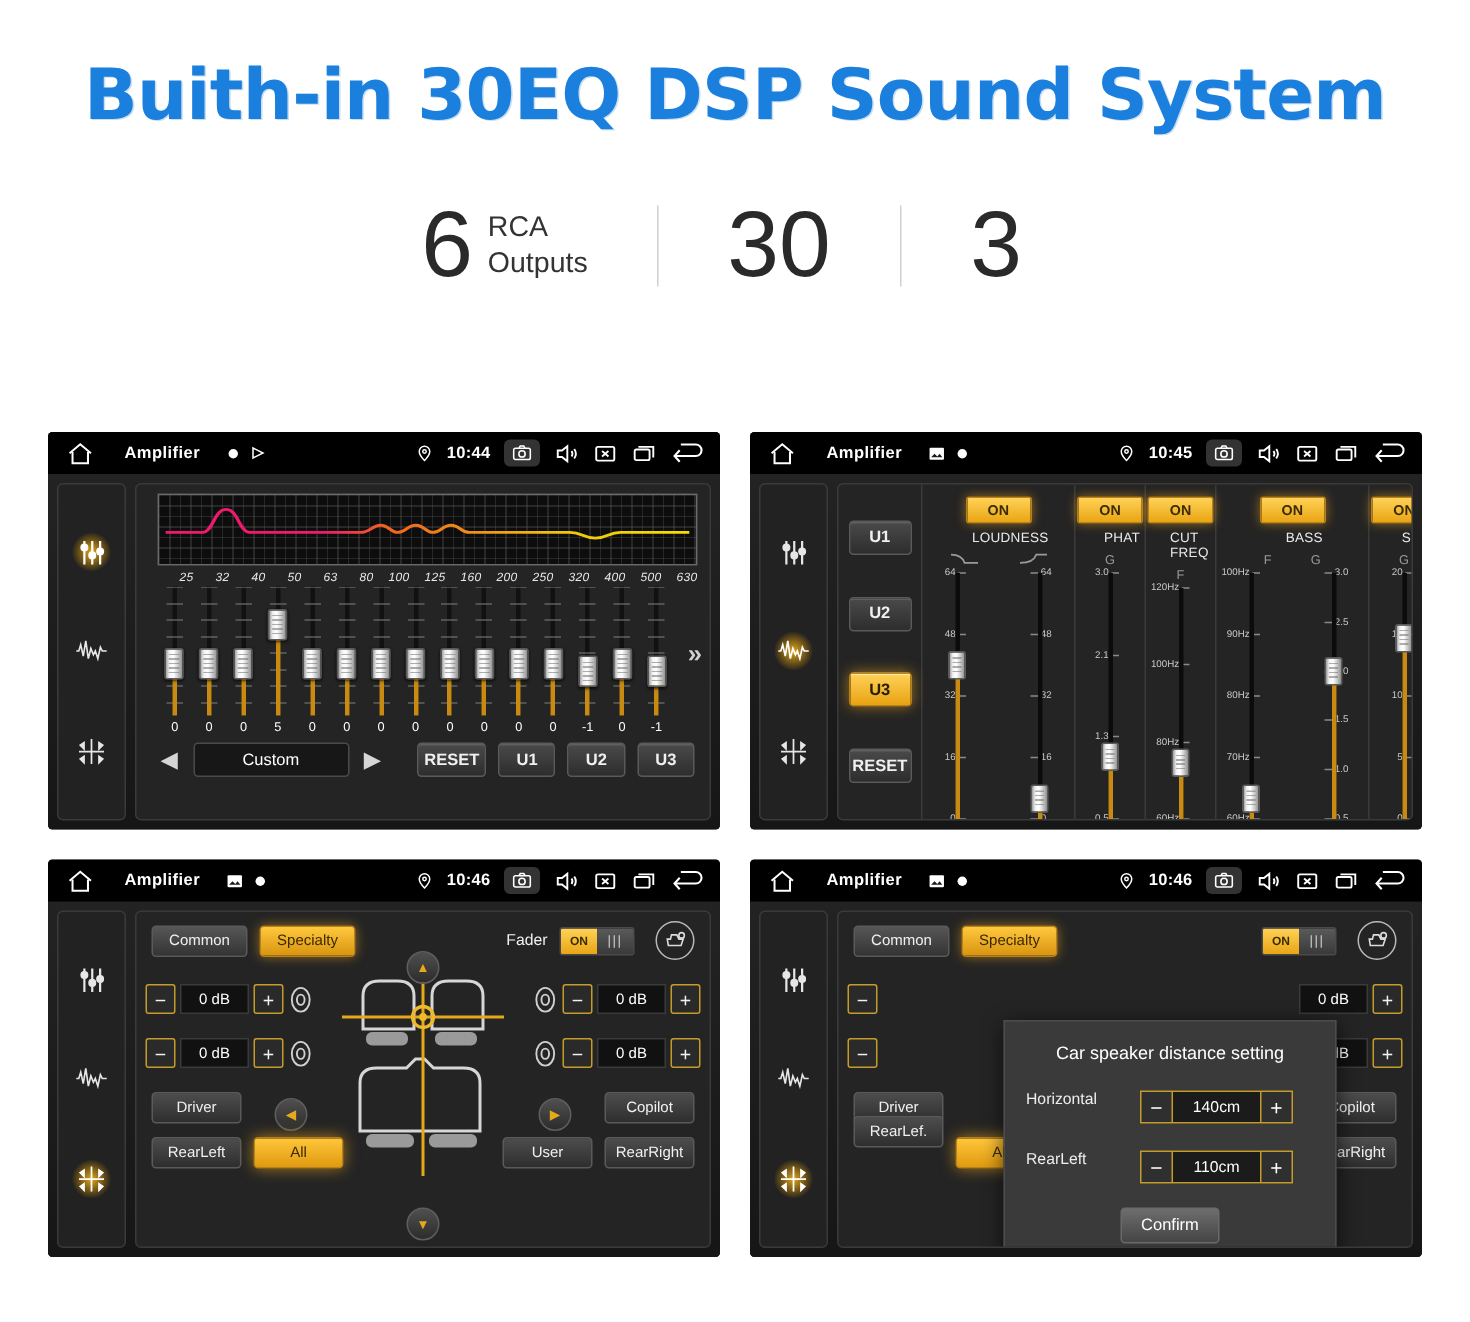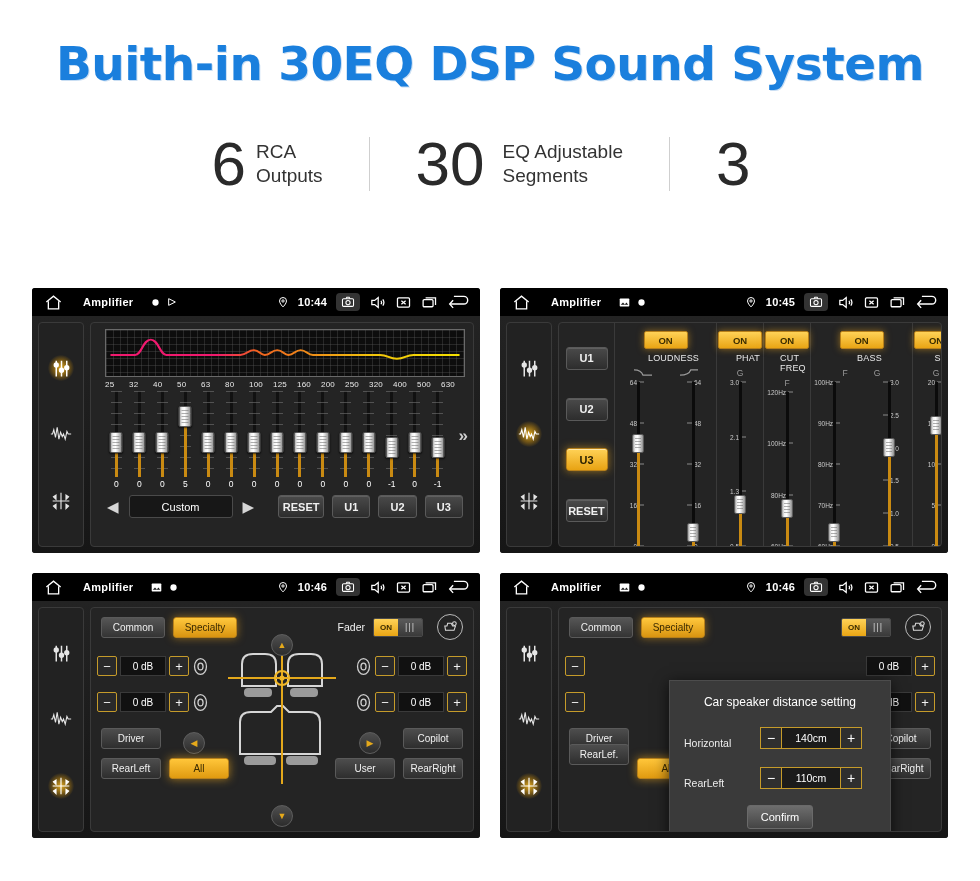--- a/index.html
+++ b/index.html
@@ -132,21 +132,21 @@
       repeating-linear-gradient(to bottom, rgba(90,90,90,.35) 0 1px, transparent 1px 7px),
       #0d0d0d;
     border:1px solid #6a6a6a;
     position:relative;
   }
   .eq-graph svg { position:absolute; left:0; top:0; width:100%; height:100%; }
   .eq-freqs {
     display:flex; margin: 3px 8px 0 14px;
     font-size:8px; color:#e8e8e8; letter-spacing:.2px;
   }
-  .eq-freqs span { flex:1; text-align:left; }
+  .eq-freqs span { flex:1; text-align:right;font-style:italic; }
   .eq-sliders { display:flex; margin: 2px 24px 0 14px; height:86px; position:relative; }
   .eq-col { flex:1; position:relative; display:flex; justify-content:center; }
   .eq-track {
     width:3px; height:86px; position:relative;
     background: linear-gradient(#111,#111);
   }
   .eq-track::before{
     content:""; position:absolute; left:-4px; top:0; width:11px; height:100%;
     background: repeating-linear-gradient(to bottom, rgba(120,120,120,.55) 0 1px, transparent 1px 11px);
   }
@@ -321,21 +321,21 @@
   .car-svg { position:absolute; left:50%; top:4px; transform:translateX(-50%); }
 
   
   .dialog {
     position:absolute; left:110px; top:40px; width:222px; height:170px;
     background:#3a3a3a; border:1px solid #4c4c4c;
     z-index:30; box-shadow:0 3px 14px rgba(0,0,0,.7);
     display:flex; flex-direction:column; align-items:center; padding-top:14px;
   }
   .dlg-title { font-size:12px; color:#fff; }
-  .dlg-row { display:flex; align-items:flex-end; gap:14px; margin-top:18px; width:192px; }
+  .dlg-row { display:flex; align-items:flex-start; gap:14px; margin-top:18px; width:192px; }
   .dlg-lbl { font-size:10.5px; color:#ededed; width:62px; }
   .dlg-stepper { display:flex; align-items:center; }
   .dlg-pm {
     width:22px; height:22px; border:1.5px solid #c59b2a; background:#2f2f2f;
     color:#fff; font-size:14px; display:flex; align-items:center; justify-content:center;
   }
   .dlg-val {
     width:58px; height:22px; background:#1b1b1b; border-top:1.5px solid #c59b2a;
     border-bottom:1.5px solid #c59b2a; color:#fff; font-size:10.5px;
     display:flex; align-items:center; justify-content:center;
@@ -355,24 +355,20 @@
   <div class="stat">
     <div class="stat-num">6</div>
     <div class="stat-text">
       <div>RCA</div>
       <div>Outputs</div>
     </div>
   </div>
   <div class="stat-div"></div>
   <div class="stat">
     <div class="stat-num">30</div>
-    <div class="stat-text stat-sp-b">
-      <div>EQ Adjustable</div>
-      <div>Segments</div>
-    </div>
   </div>
   <div class="stat-div"></div>
   <div class="stat">
     <div class="stat-num">3</div>
     <div class="stat-text stat-sp-b">
     </div>
   </div>
 </div>
 
 <div class="panels">

